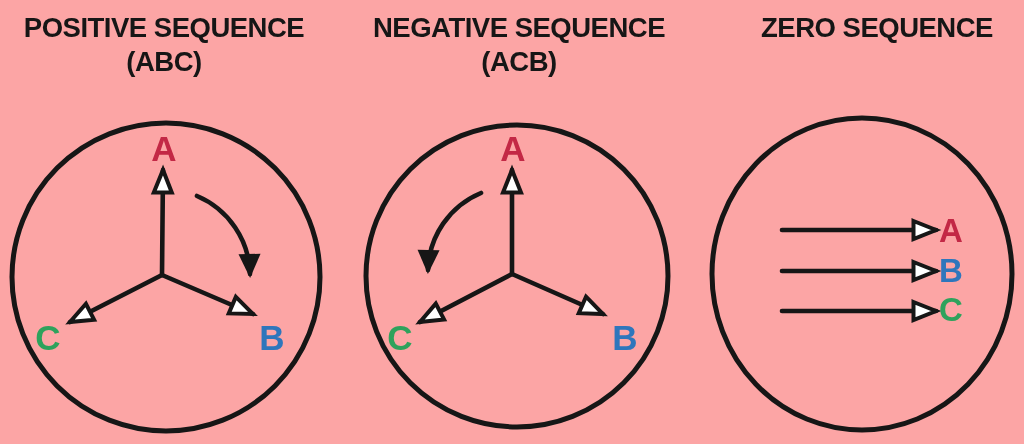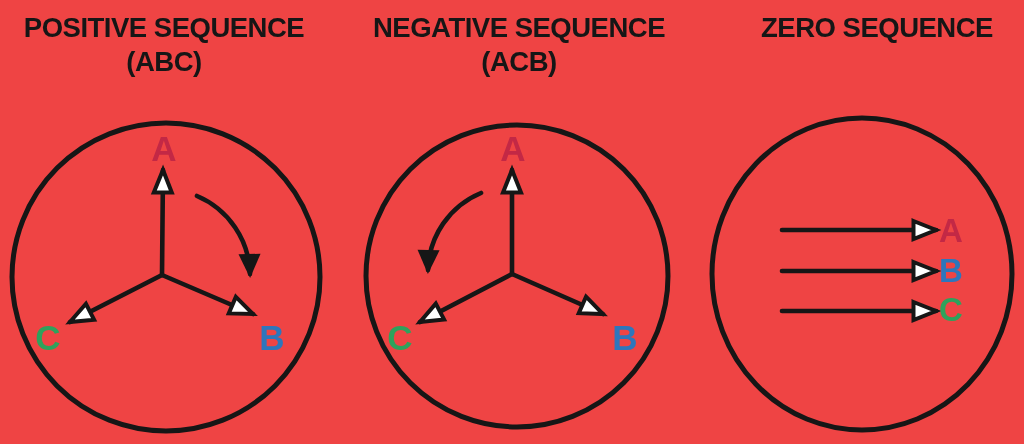--- a/index.html
+++ b/index.html
@@ -1,20 +1,20 @@
 <!DOCTYPE html>
 <html><head>
 <meta charset="utf-8">
 <style>
   html, body { margin: 0; padding: 0; background: #ffffff; }
   .stage {
     position: relative;
     width: 1024px;
     height: 444px;
-    background: #ef4444;
+    background: #fca5a5;
     font-family: "Liberation Sans", sans-serif;
     overflow: hidden;
   }
   svg { display: block; }
   text.title {
     font-family: "Liberation Sans", sans-serif;
     font-weight: bold;
     font-size: 27.5px;
     letter-spacing: -0.5px;
     fill: #161616;

